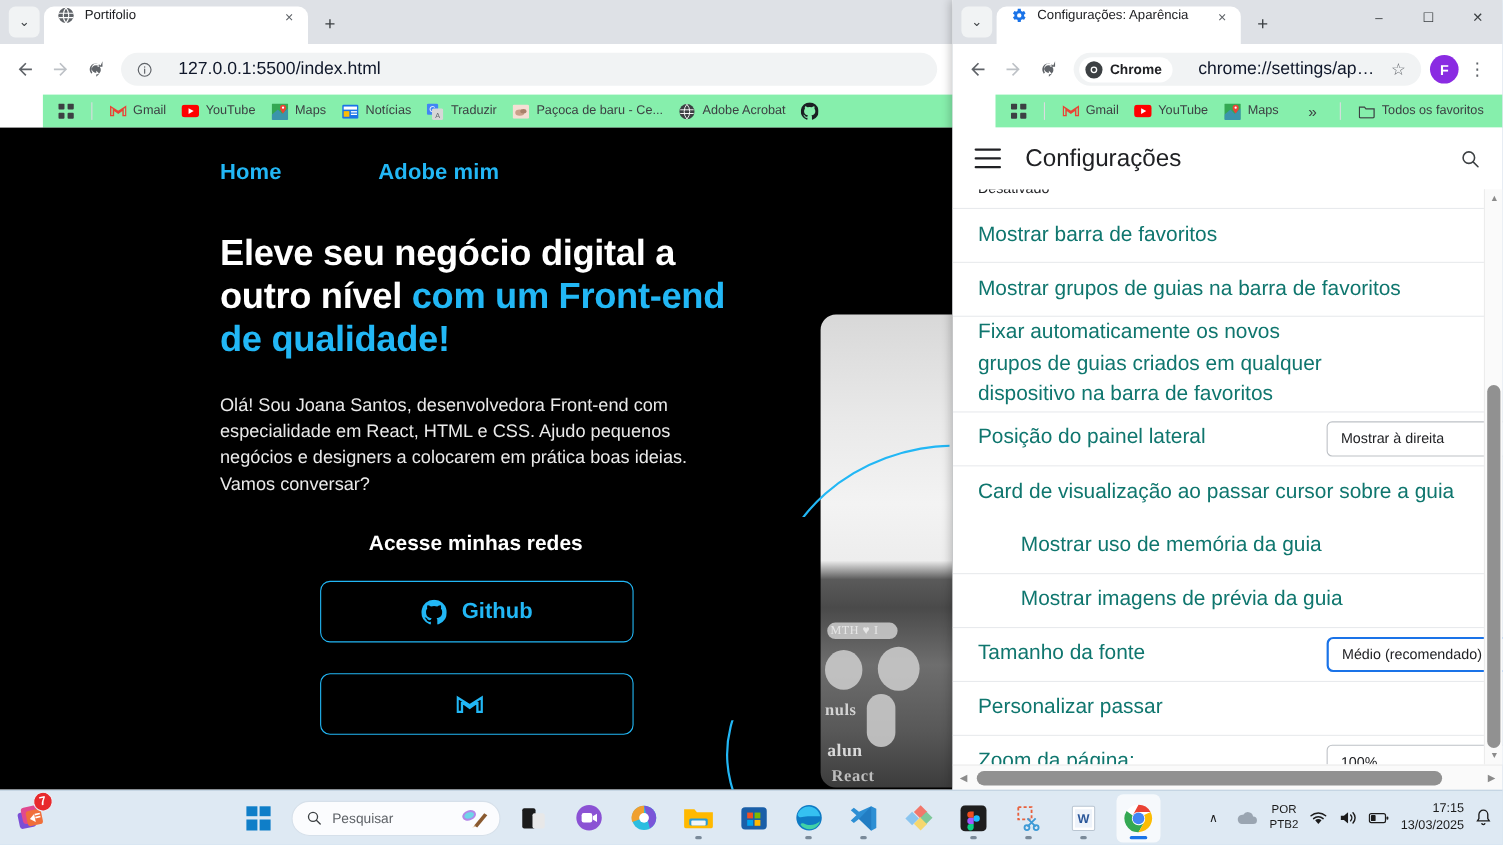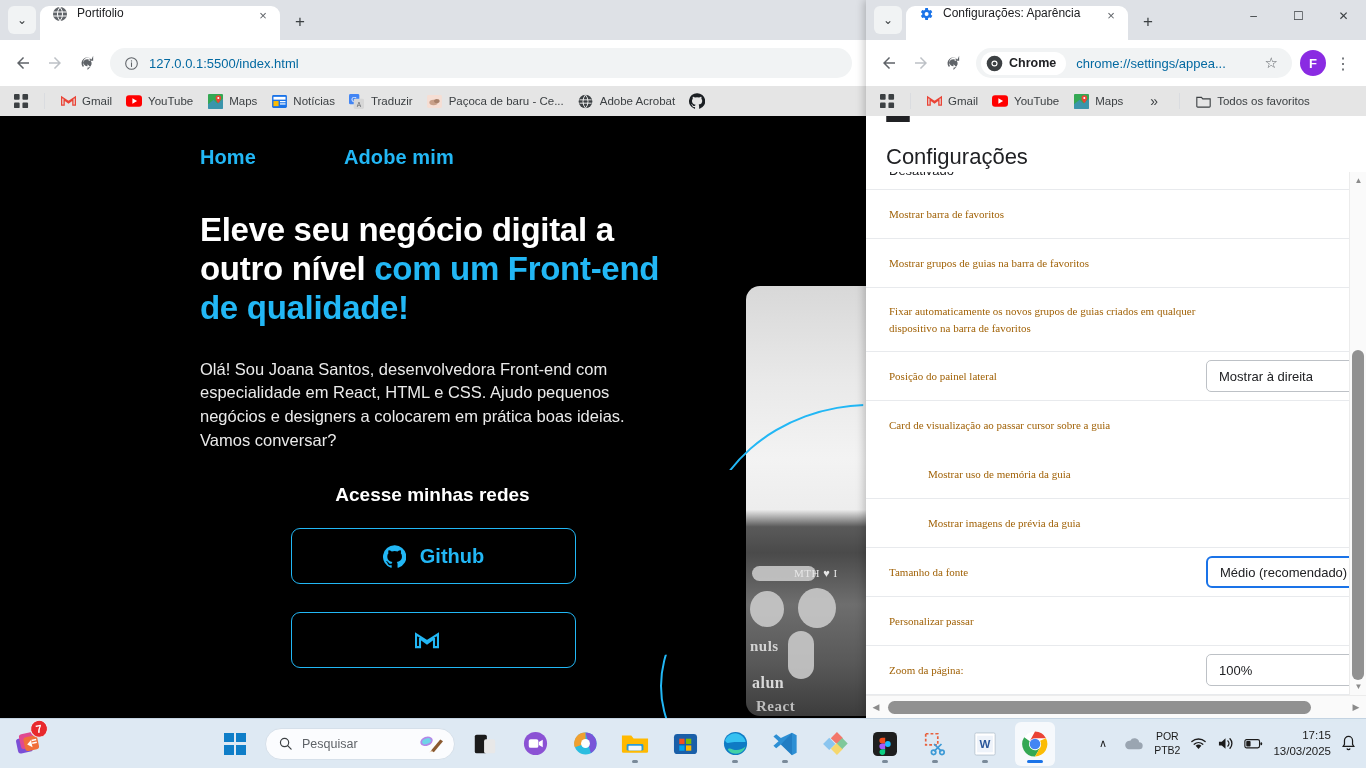--- a/index.html
+++ b/index.html
@@ -55,27 +55,28 @@
     align-items: center; justify-content: center; color: #5f6368;
     flex: 0 0 30px;
   }
   .tb-btn.disabled { color: #bdc1c6; }
   .omnibox {
     flex: 1; height: 30px; background: #f1f3f4; border-radius: 16px;
     display: flex; align-items: center; padding: 0 14px; gap: 10px;
     margin-left: 6px; margin-right: 6px; min-width: 0;
   }
   .omnibox .url {
-    font-size: 13px; color: #0369a1; white-space: nowrap; overflow: hidden;
+    font-size: 16px; color: #0f172a; white-space: nowrap; overflow: hidden;
     text-overflow: ellipsis;
+    margin-left: 13px;
   }
   .bookmarks {
-    height: 30px; background: #e5e5e5; display: flex; align-items: center;
+    height: 30px; background: #86efac; display: flex; align-items: center;
     padding: 0 10px; gap: 0px; font-size: 11.5px; color: #3c4043;
-    white-space: nowrap; overflow: hidden;
+    white-space: nowrap; overflow: hidden; margin-left: 39px;
   }
   .bm-apps { width: 22px; height: 22px; display:flex; align-items:center; justify-content:center; margin-right:4px;}
   .bm-div { width: 1px; height: 16px; background: #dadce0; margin: 0 8px; flex:0 0 1px;}
   .bm {
     display: flex; align-items: center; gap: 6px; padding: 3px 7px;
     border-radius: 4px; flex: 0 0 auto;
   }
   .bm-ico { width: 16px; height: 16px; flex: 0 0 16px; display:flex; align-items:center; justify-content:center;}
 
   
@@ -145,36 +146,36 @@
     display: flex; align-items: center; gap: 6px; background: #fff;
     border-radius: 14px; padding: 3px 10px 3px 5px; flex: 0 0 auto;
     font-size: 12.5px; font-weight: bold; color: #202124;
   }
   .avatar {
     width: 26px; height: 26px; border-radius: 50%; background: #8a2be2;
     color: #fff; font-size: 13px; font-weight: bold;
     display: flex; align-items: center; justify-content: center; flex: 0 0 26px;
   }
   .settings-head {
-    height: 56px; display: flex; padding: 0 20px;
-    background: #fff; gap: 22px; flex-direction: column;
+    height: 56px; display: flex; align-items: center; padding: 0 20px;
+    background: #fff; gap: 22px;
   }
   .hamburger { width: 24px; height: 18px; display: flex; flex-direction: column; justify-content: space-between; }
   .hamburger span { display: block; height: 2px; background: #202124; border-radius: 2px; }
   .settings-title { font-size: 22px; color: #202124; flex: 1; }
   .settings-body {
     position: absolute; left: 0; top: 172px; right: 0; bottom: 23px;
     background: #fff; overflow: hidden;
   }
   .srow {
     position: relative; display: flex; align-items: center; justify-content: space-between;
     padding: 0 20px 0 23px; border-bottom: 1px solid #e8eaed; gap: 14px;
     min-height: 49px;
   }
-  .srow .lbl2 { font-size: 11px; color: #a16207; line-height: 1.5; font-family: Liberation Serif, serif; }
+  .srow .lbl2 { font-size: 19px; color: #0f766e; line-height: 1.5; }
   .srow.indent { padding-left: 62px; }
   .srow.noborder { border-bottom: none; }
   .select-box {
     min-width: 200px; height: 32px; border: 1px solid #bdc1c6; border-radius: 5px;
     display: flex; align-items: center; padding: 0 12px;
     font-size: 13px; color: #202124; background: #fff; flex: 0 0 auto;
     margin-right: -60px;
   }
   .select-box.focused { border: 2px solid #1a73e8; border-radius: 6px; }
   .cut-top {
@@ -379,21 +380,21 @@
             </svg>
         </span>
         <span></span>
       </span>
     </div>
 
     <div class="page">
 
       <div class="photo">
         <div class="sticker" style="left:6px; top:280px; width:64px; height:15px; border-radius:8px;"></div>
-        <div class="lbl" style="left:9px; top:281px;margin-left:39px;">MTH ♥ I</div>
+        <div class="lbl" style="left:9px; top:281px;">MTH ♥ I</div>
         <div class="sticker" style="left:4px; top:305px; width:34px; height:36px; border-radius:50%;"></div>
         <div class="sticker" style="left:52px; top:302px; width:38px; height:40px; border-radius:50%;"></div>
         <div class="sticker" style="left:42px; top:345px; width:26px; height:48px; border-radius:13px;"></div>
         <div class="lbl" style="left:4px; top:352px; font-size:15px; font-weight:bold; color:#d3d3d3;">nuls</div>
         <div class="lbl" style="left:6px; top:388px; font-size:16px; font-weight:bold; color:#d9d9d9;">alun</div>
         <div class="lbl" style="left:10px; top:412px; font-size:15px; font-weight:bold; color:#bdbdbd;">React</div>
       </div>
       <div class="arc" style="left:700px; top:288px; width:340px; height:300px; border-color:#22b7f5; border-width:2.5px; clip-path: polygon(0 0, 48% 0, 48% 22%, 0 22%);"></div>
       <div class="arc" style="left:660px; top:440px; width:330px; height:260px; clip-path: polygon(0 38%, 42% 38%, 42% 80%, 0 80%);"></div>
       <div class="arc" style="left:650px; top:520px; width:340px; height:280px; clip-path: polygon(0 40%, 42% 40%, 42% 82%, 0 82%);"></div>

